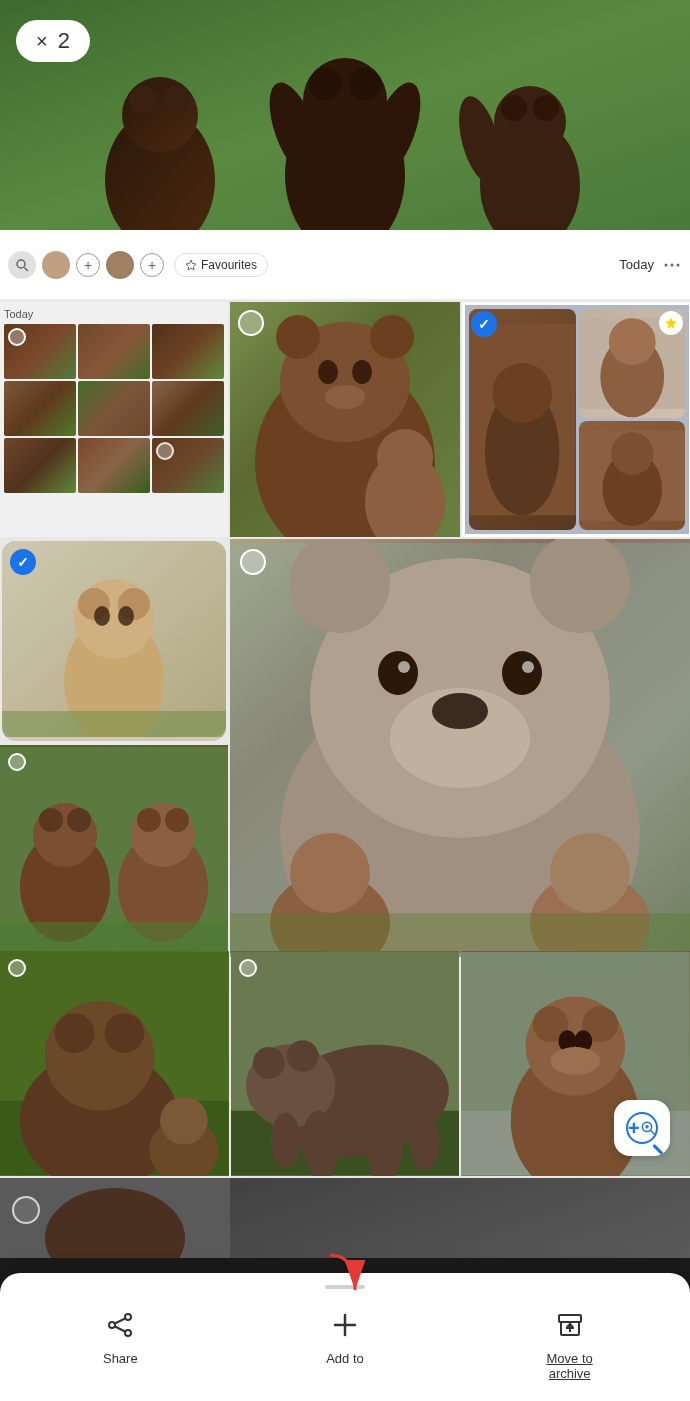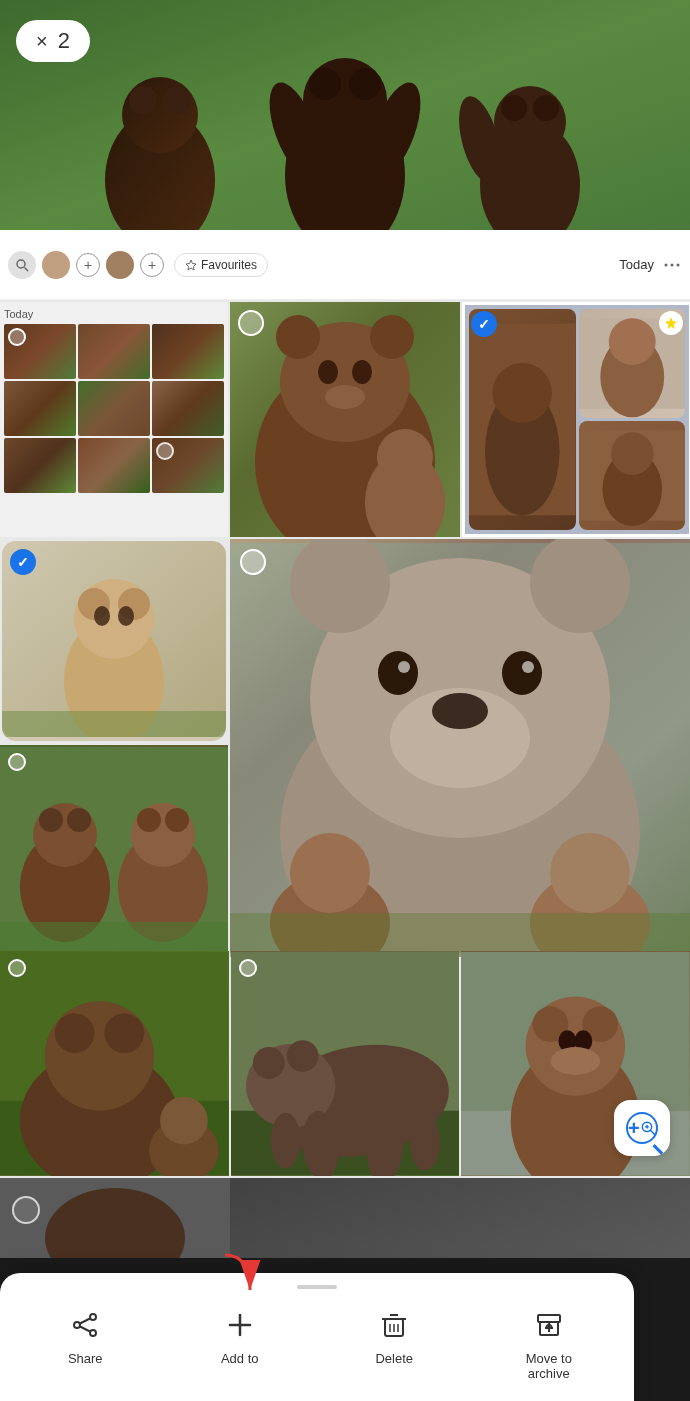--- a/index.html
+++ b/index.html
@@ -240,21 +240,21 @@
       border-radius: 50%;
       border: 2px solid rgba(255,255,255,0.7);
       background: rgba(255,255,255,0.1);
     }
 
     
     .action-bar {
       position: absolute;
       bottom: 0;
       left: 0;
-      width: 634px;
+      width: 690px;
       background: white;
       border-radius: 20px 20px 0 0;
       padding: 12px 0 20px;
       box-shadow: 0 -4px 20px rgba(0,0,0,0.15);
       z-index: 20;
     }
     .drag-handle {
       width: 40px;
       height: 4px;
       background: #d0d0d0;
@@ -662,43 +662,30 @@
       </div>
       <div class="action-icon-wrap">
         <svg width="28" height="28" viewBox="0 0 28 28">
           <line x1="14" y1="4" x2="14" y2="24" stroke="#333" stroke-width="2.5" stroke-linecap="round"></line>
           <line x1="4" y1="14" x2="24" y2="14" stroke="#333" stroke-width="2.5" stroke-linecap="round"></line>
         </svg>
       </div>
       <span class="action-label">Add to</span>
     </div>
 
-    <div class="action-item">
-      <div class="action-icon-wrap">
-        <svg width="28" height="28" viewBox="0 0 28 28">
-          <rect x="5" y="8" width="18" height="17" rx="2" stroke="#333" stroke-width="2" fill="none"></rect>
-          <line x1="2" y1="8" x2="26" y2="8" stroke="#333" stroke-width="2"></line>
-          <line x1="10" y1="4" x2="18" y2="4" stroke="#333" stroke-width="2"></line>
-          <line x1="10" y1="13" x2="10" y2="21" stroke="#333" stroke-width="1.5"></line>
-          <line x1="14" y1="13" x2="14" y2="21" stroke="#333" stroke-width="1.5"></line>
-          <line x1="18" y1="13" x2="18" y2="21" stroke="#333" stroke-width="1.5"></line>
-        </svg>
-      </div>
-      <span class="action-label">Delete</span>
-    </div>
 
     <div class="action-item">
       <div class="action-icon-wrap">
         <svg width="28" height="28" viewBox="0 0 28 28">
           <rect x="3" y="4" width="22" height="7" rx="1" stroke="#333" stroke-width="2" fill="none"></rect>
           <rect x="5" y="11" width="18" height="13" rx="1" stroke="#333" stroke-width="2" fill="none"></rect>
           <line x1="10" y1="17" x2="18" y2="17" stroke="#333" stroke-width="2"></line>
           <polyline points="14,21 14,13 11,16" stroke="#333" stroke-width="2" fill="none"></polyline>
           <line x1="14" y1="13" x2="17" y2="16" stroke="#333" stroke-width="2"></line>
         </svg>
       </div>
-      <span class="action-label" style="white-space:pre-line;text-align:center;">Move to
+      <span class="action-label" style="white-space:pre-line;text-align:center;text-decoration:underline;">Move to
 archive</span>
     </div>
 
 
   </div>
 </div>
 
 </body></html>

